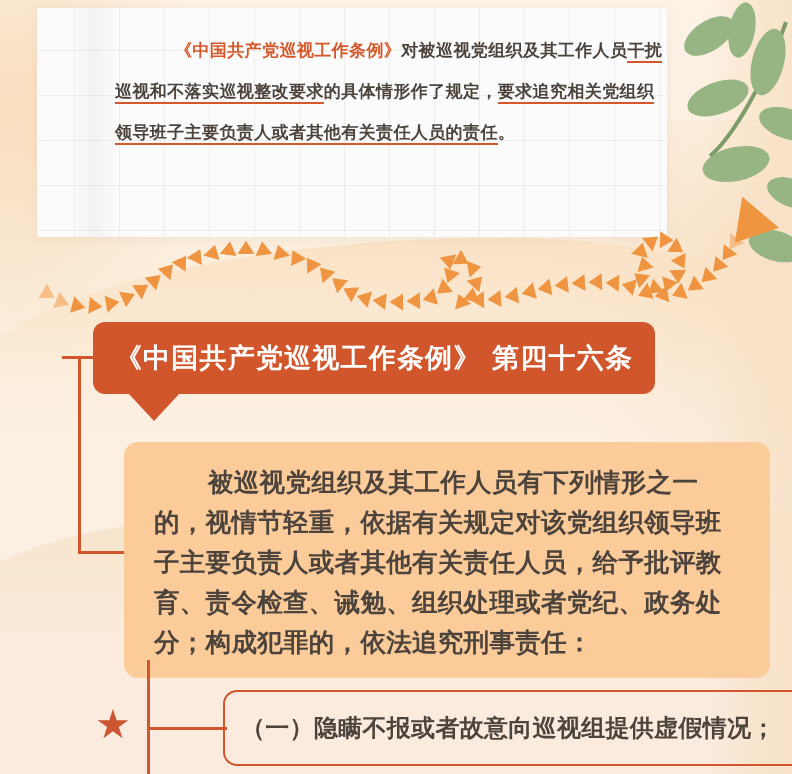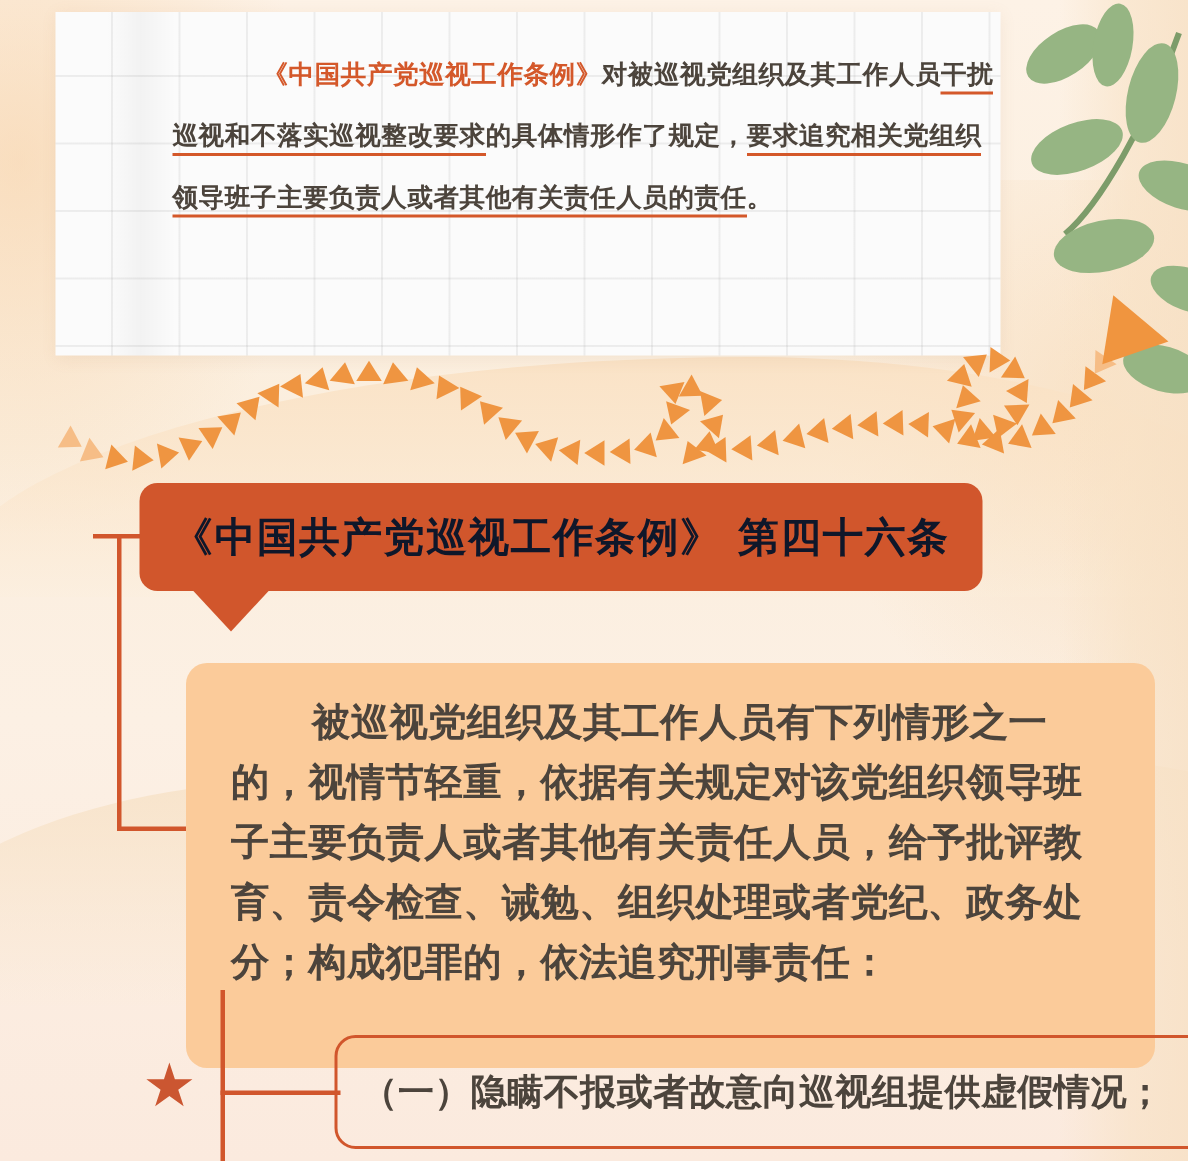--- a/index.html
+++ b/index.html
@@ -153,32 +153,32 @@
   }
   .banner-tail {
     position: absolute;
     left: 128px; top: 393px;
     width: 0; height: 0;
     border-left: 26px solid transparent;
     border-right: 26px solid transparent;
     border-top: 28px solid #d1562c;
   }
   .banner-text {
-    color: #0f172a;
+    color: #ffffff;
     font-size: 27px;
     font-weight: 700;
     letter-spacing: 1.2px;
     white-space: nowrap;
   }
 
   
   .content-box {
     position: absolute;
     left: 124px; top: 442px;
-    width: 646px; height: 270px;
+    width: 646px; height: 236px;
     background: #fbcb9a;
     border-radius: 14px;
   }
   .content-text {
     position: absolute;
     left: 30px; top: 20px;
     width: 590px;
     font-size: 25.5px;
     line-height: 40px;
     color: #4c443c;

